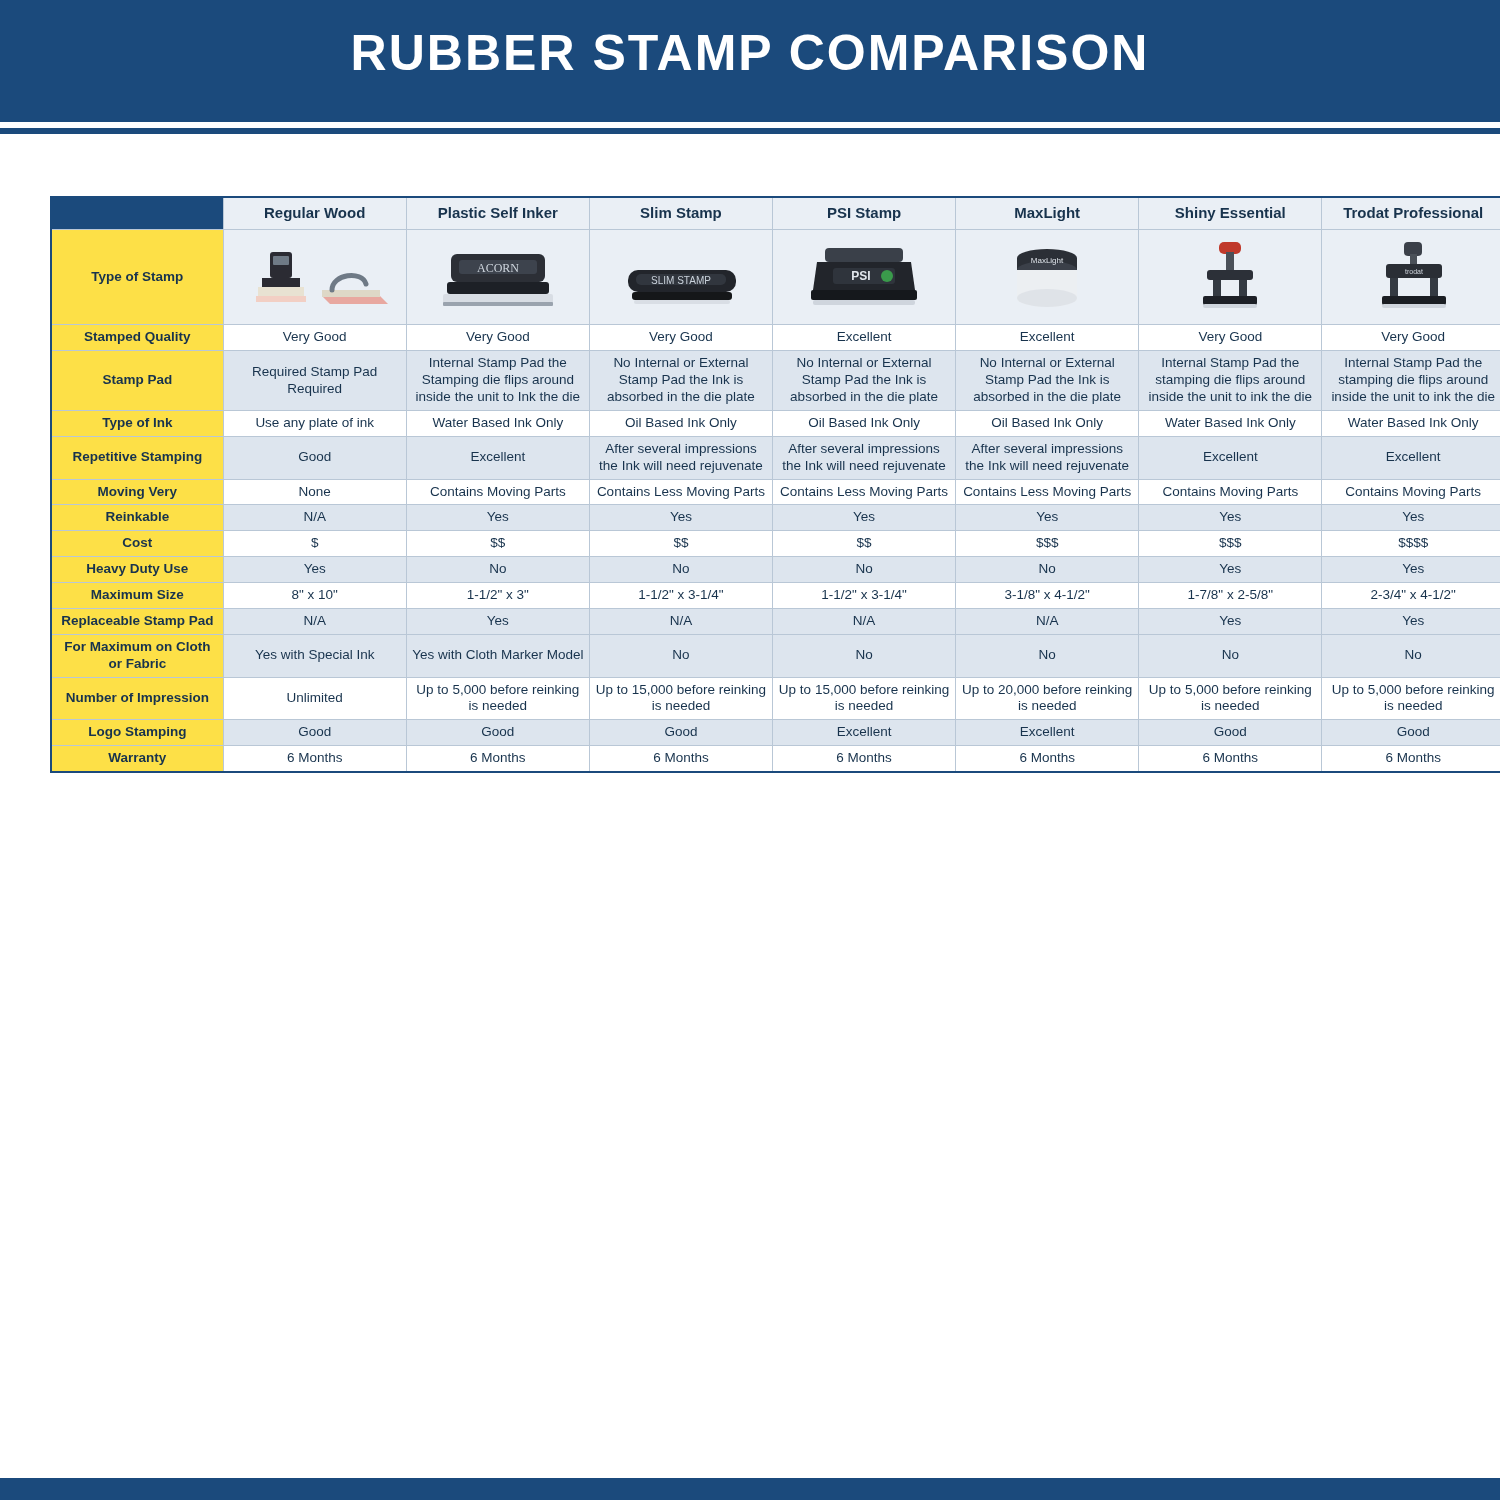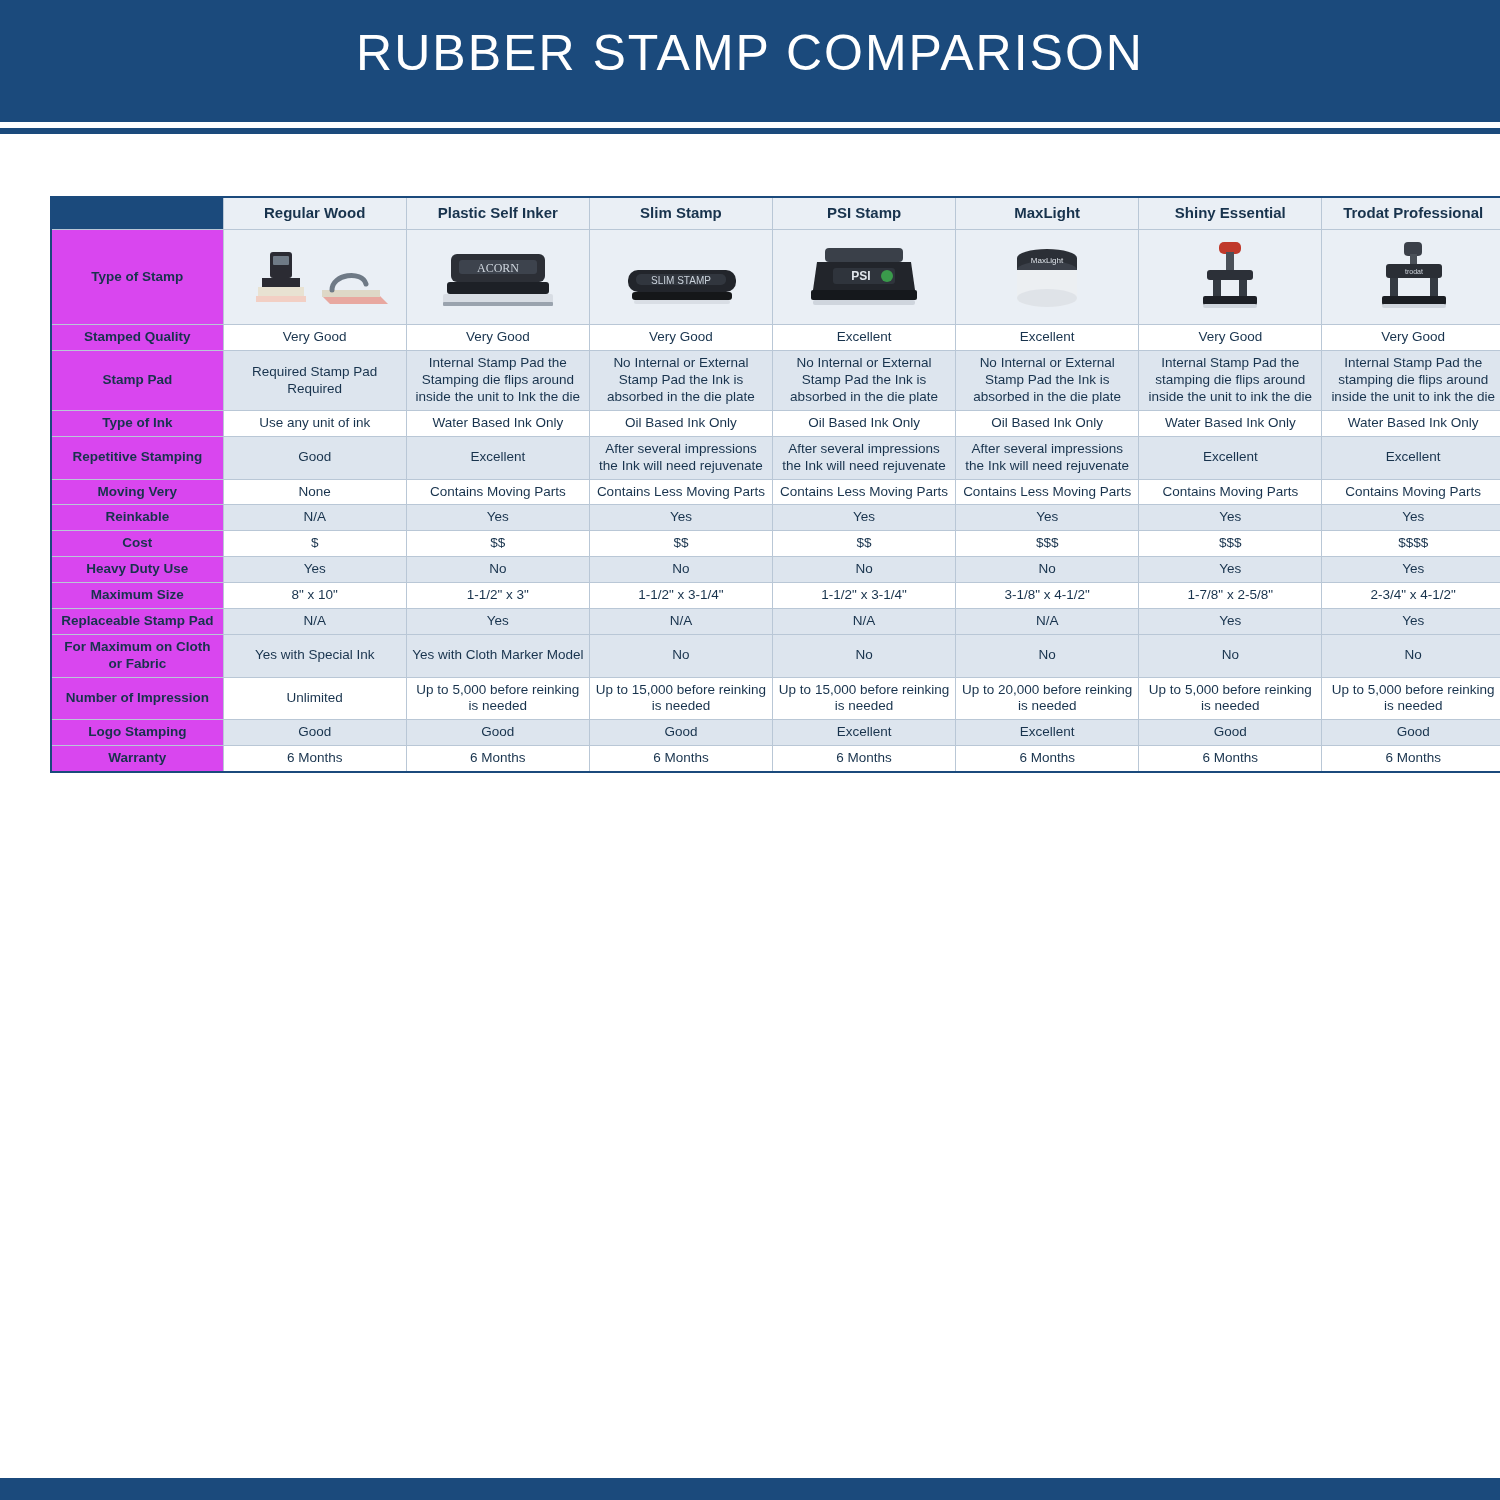--- a/index.html
+++ b/index.html
@@ -21,21 +21,21 @@
     width: 1500px; height: 122px;
     background: #1b4a7c;
   }
   .top-band-title {
     position: absolute;
     left: 0; right: 0;
     top: 24px;
     text-align: center;
     color: #ffffff;
     font-size: 50px;
-    font-weight: normal;
+    font-weight: bold;
     letter-spacing: 2px;
     font-family: "Liberation Sans", sans-serif;
   }
   .band-rule {
     position: absolute;
     top: 122px; left: 0;
     width: 1500px; height: 6px;
     background: #ffffff;
   }
   .band-rule2 {
@@ -83,21 +83,21 @@
   tr.header-row td.colhead {
     background: #eaeff5;
     font-weight: bold;
     font-size: 15px;
     color: #18334d;
     height: 32px;
     padding: 5px;
   }
   
   td.rowlabel {
-    background: #d946ef;
+    background: #fde047;
     color: #ffffff;
     font-weight: bold;
     text-align: left;
     padding-left: 14px;
     font-size: 14.5px;
     line-height: 1.2;
   }
   
   tr.alt td.datacell { background: #dde5ee; }
   tr.norm td.datacell { background: #ffffff; margin-top: 32px; }
@@ -270,21 +270,21 @@
           <td class="datacell">Internal Stamp Pad the Stamping die flips around inside the unit to Ink the die</td>
           <td class="datacell">No Internal or External Stamp Pad the Ink is absorbed in the die plate</td>
           <td class="datacell">No Internal or External Stamp Pad the Ink is absorbed in the die plate</td>
           <td class="datacell">No Internal or External Stamp Pad the Ink is absorbed in the die plate</td>
           <td class="datacell">Internal Stamp Pad the stamping die flips around inside the unit to ink the die</td>
           <td class="datacell">Internal Stamp Pad the stamping die flips around inside the unit to ink the die</td>
         </tr>
 
         <tr class="norm">
           <td class="rowlabel">Type of Ink</td>
-          <td class="datacell">Use any unit of ink</td>
+          <td class="datacell">Use any plate of ink</td>
           <td class="datacell">Water Based Ink Only</td>
           <td class="datacell">Oil Based Ink Only</td>
           <td class="datacell">Oil Based Ink Only</td>
           <td class="datacell">Oil Based Ink Only</td>
           <td class="datacell">Water Based Ink Only</td>
           <td class="datacell">Water Based Ink Only</td>
         </tr>
 
         <tr class="alt">
           <td class="rowlabel">Repetitive Stamping</td>

